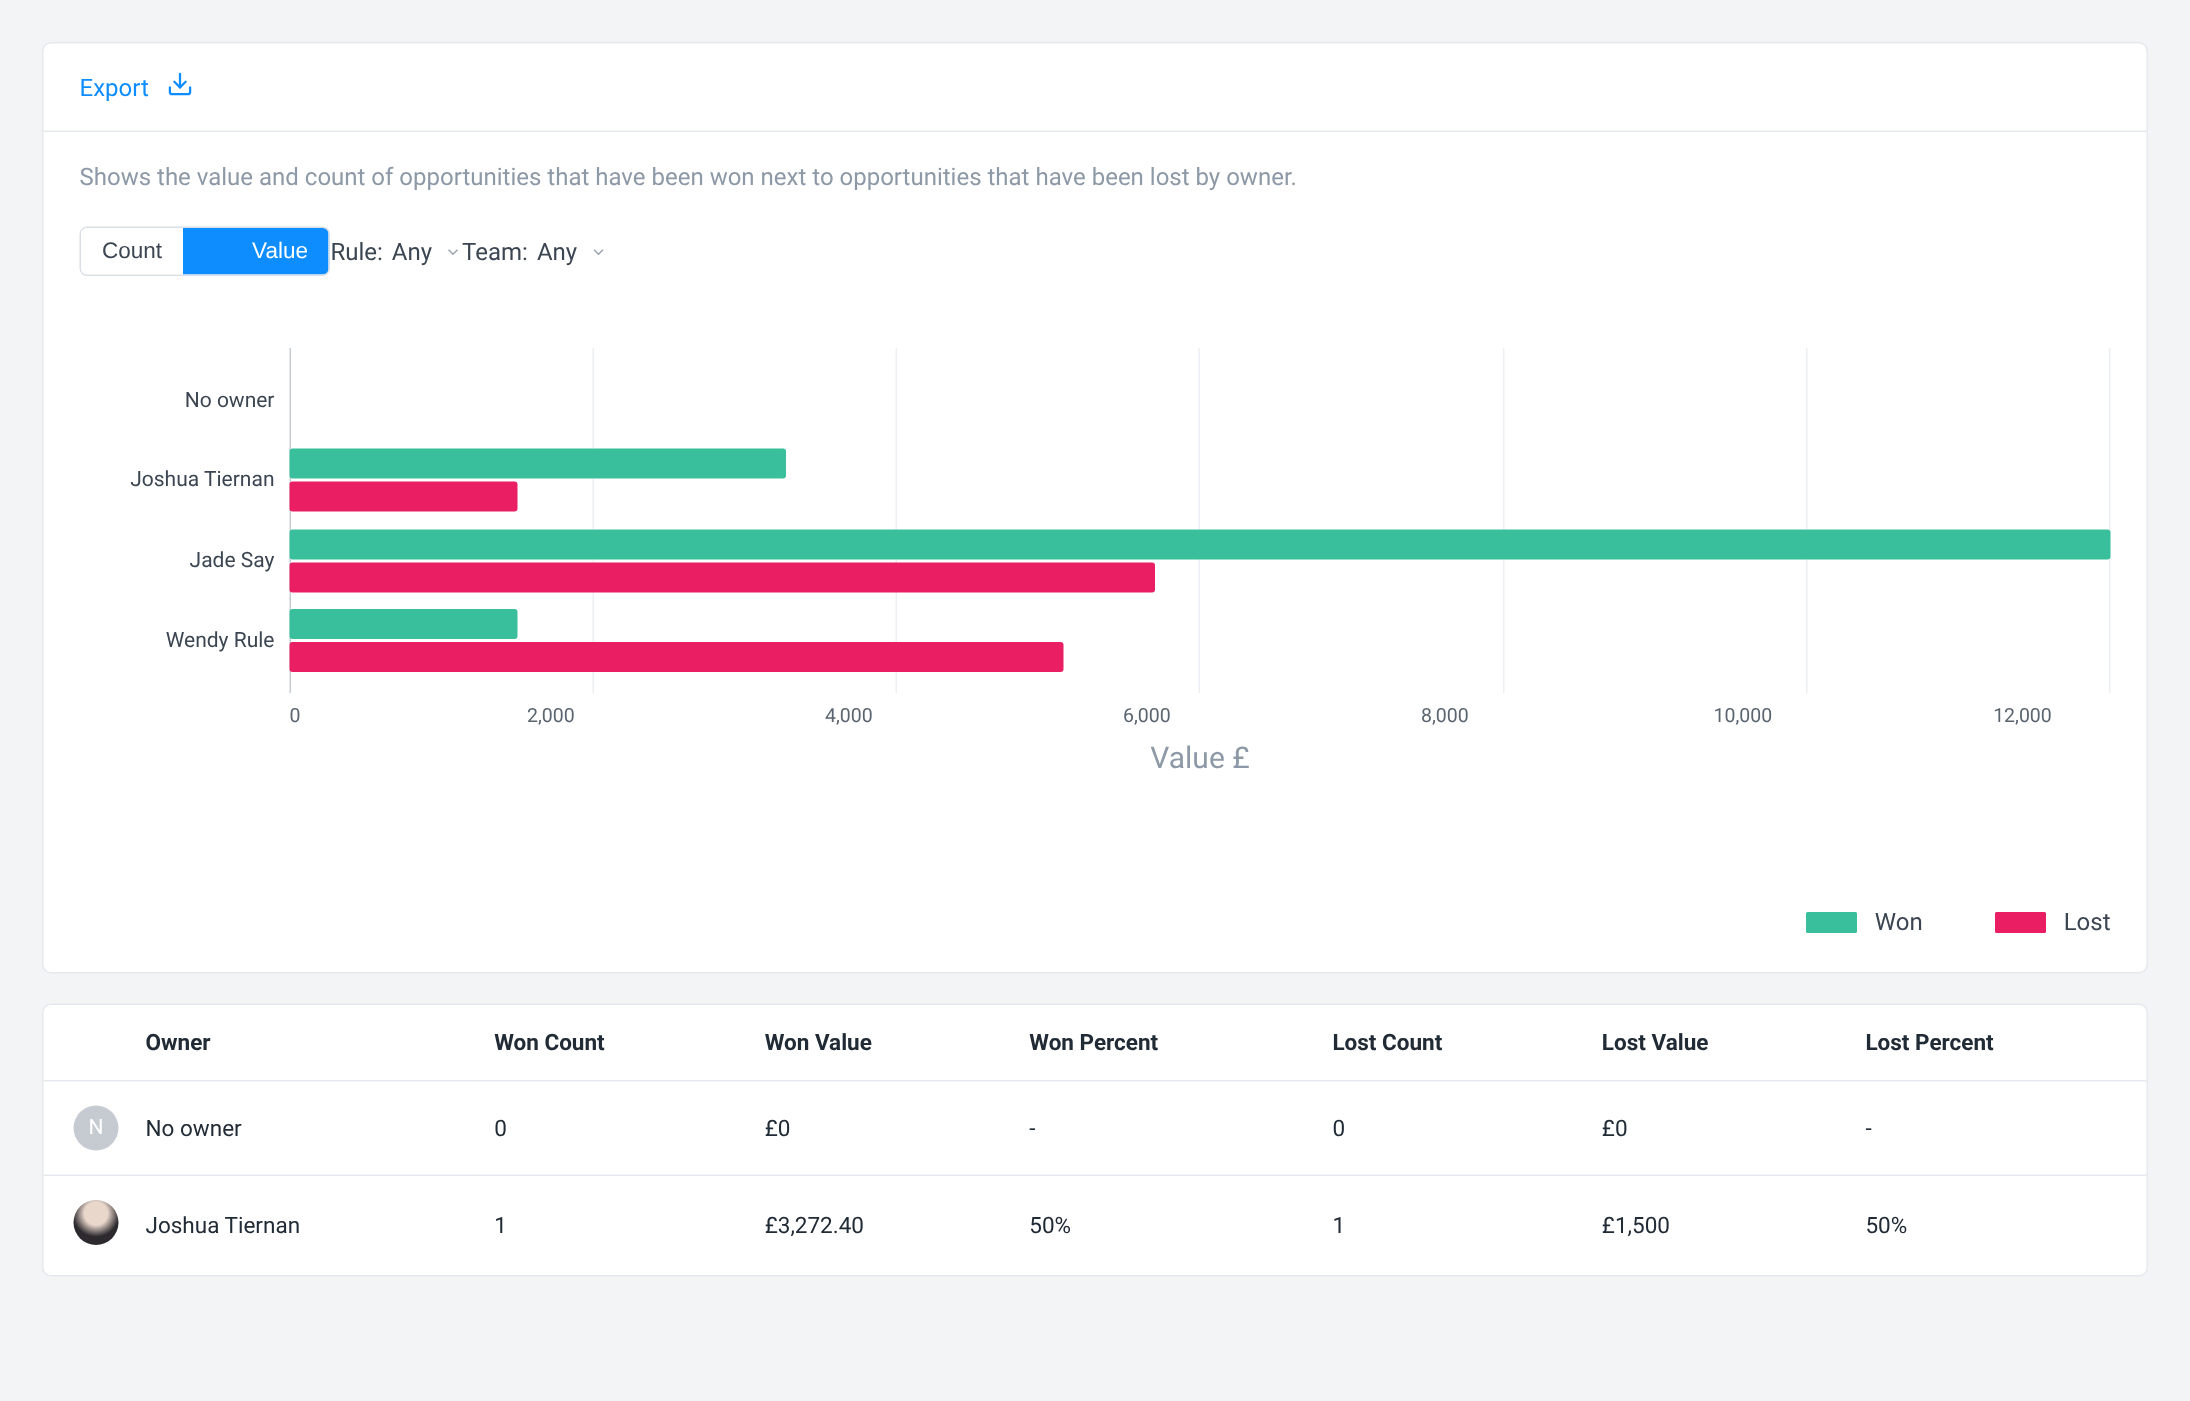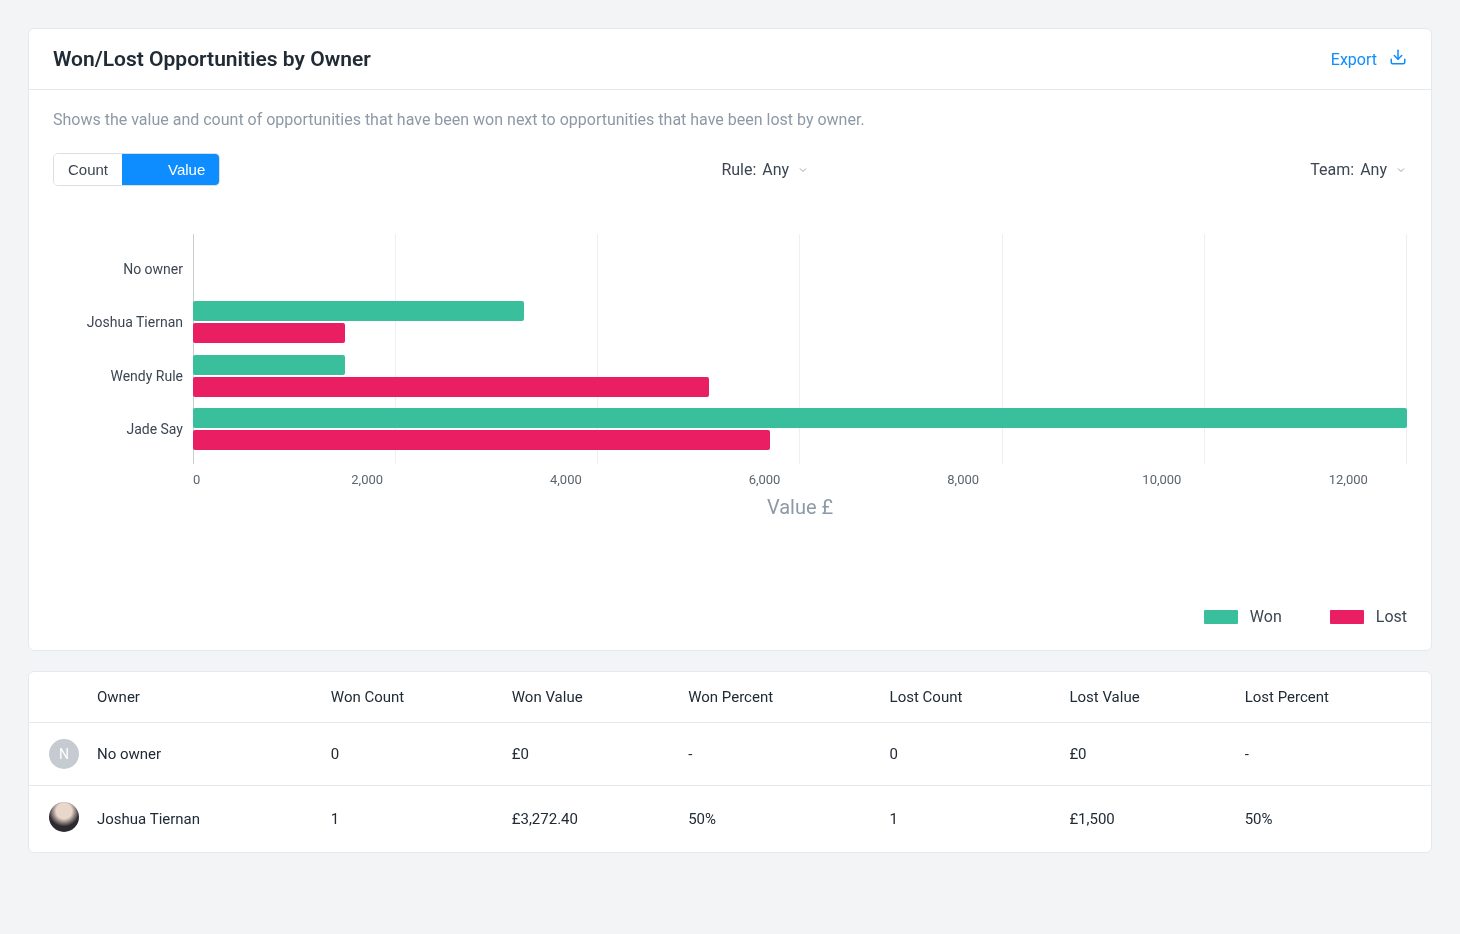--- a/index.html
+++ b/index.html
@@ -47,23 +47,21 @@
   }
   .export svg { width: 18px; height: 18px; }
   .description {
     color: var(--muted);
     padding: 20px 24px 0 24px;
     font-size: 16px;
   }
   .controls {
     display: flex;
     align-items: center;
-    gap: 28px;
     padding: 24px;
-    justify-content: space-between;
   }
   .toggle {
     display: inline-flex;
     border: 1px solid #d9dfe5;
     border-radius: 5px;
     overflow: hidden;
   }
   .toggle button {
     background: #fff;
     border: none;
@@ -170,41 +168,40 @@
 
   
   .table-card { margin-top: 20px; }
   table { width: 100%; border-collapse: collapse; }
   th, td {
     text-align: left;
     padding: 16px 14px;
     font-size: 15px;
   }
   thead th {
-    font-weight: 400;
+    font-weight: 700;
     color: #212b36;
     border-bottom: 1px solid var(--border);
   }
   tbody tr { border-top: 1px solid var(--border); }
   tbody tr:first-child { border-top: none; }
   th:first-child, td:first-child { width: 54px; padding-left: 20px; padding-right: 0; }
   .avatar {
     width: 30px; height: 30px; border-radius: 50%;
     display: inline-flex; align-items: center; justify-content: center;
     font-size: 14px; color: #fff;
   }
   .avatar.neutral { background: #c6cbd2; }
   .avatar.photo { background: radial-gradient(circle at 50% 30%, #e9d7cc 30%, #2d2a2f 60%); }
 </style>
 </head>
 <body>
 
 <div class="card">
   <div class="card-header">
-    <h1>Won/Lost Opportunities by Owner</h1>
     <div class="export">
       <span>Export</span>
       <span>
         <svg viewBox="0 0 24 24" fill="none" stroke="currentColor" stroke-width="2" stroke-linecap="round" stroke-linejoin="round">
           <path d="M21 15v4a2 2 0 0 1-2 2H5a2 2 0 0 1-2-2v-4"></path>
           <polyline points="7 10 12 15 17 10"></polyline>
           <line x1="12" y1="15" x2="12" y2="3"></line>
         </svg>
       </span>
     </div>
@@ -258,31 +255,31 @@
               </div>
             </div>
             <div class="row">
               <div class="ylabel">Joshua Tiernan</div>
               <div class="bars">
                 <div class="bar won" title="Joshua Tiernan — Won: 3272" style="width: 27.2667%; background: rgb(58, 191, 156);"></div>
                 <div class="bar lost" title="Joshua Tiernan — Lost: 1500" style="width: 12.5%; background: rgb(233, 30, 99);"></div>
               </div>
             </div>
             <div class="row">
+              <div class="ylabel">Jade Say</div>
+              <div class="bars">
+                <div class="bar won" title="Jade Say — Won: 12000" style="width: 100%; background: rgb(58, 191, 156);"></div>
+                <div class="bar lost" title="Jade Say — Lost: 5700" style="width: 47.5%; background: rgb(233, 30, 99);"></div>
+              </div>
+            </div>
+            <div class="row">
               <div class="ylabel">Wendy Rule</div>
               <div class="bars">
                 <div class="bar won" title="Wendy Rule — Won: 1500" style="width: 12.5%; background: rgb(58, 191, 156);"></div>
                 <div class="bar lost" title="Wendy Rule — Lost: 5100" style="width: 42.5%; background: rgb(233, 30, 99);"></div>
-              </div>
-            </div>
-            <div class="row">
-              <div class="ylabel">Jade Say</div>
-              <div class="bars">
-                <div class="bar won" title="Jade Say — Won: 12000" style="width: 100%; background: rgb(58, 191, 156);"></div>
-                <div class="bar lost" title="Jade Say — Lost: 5700" style="width: 47.5%; background: rgb(233, 30, 99);"></div>
               </div>
             </div>
           </div>
       </div>
       <div class="xaxis" id="xaxis">
           <span>0</span>
           <span>2,000</span>
           <span>4,000</span>
           <span>6,000</span>
           <span>8,000</span>

